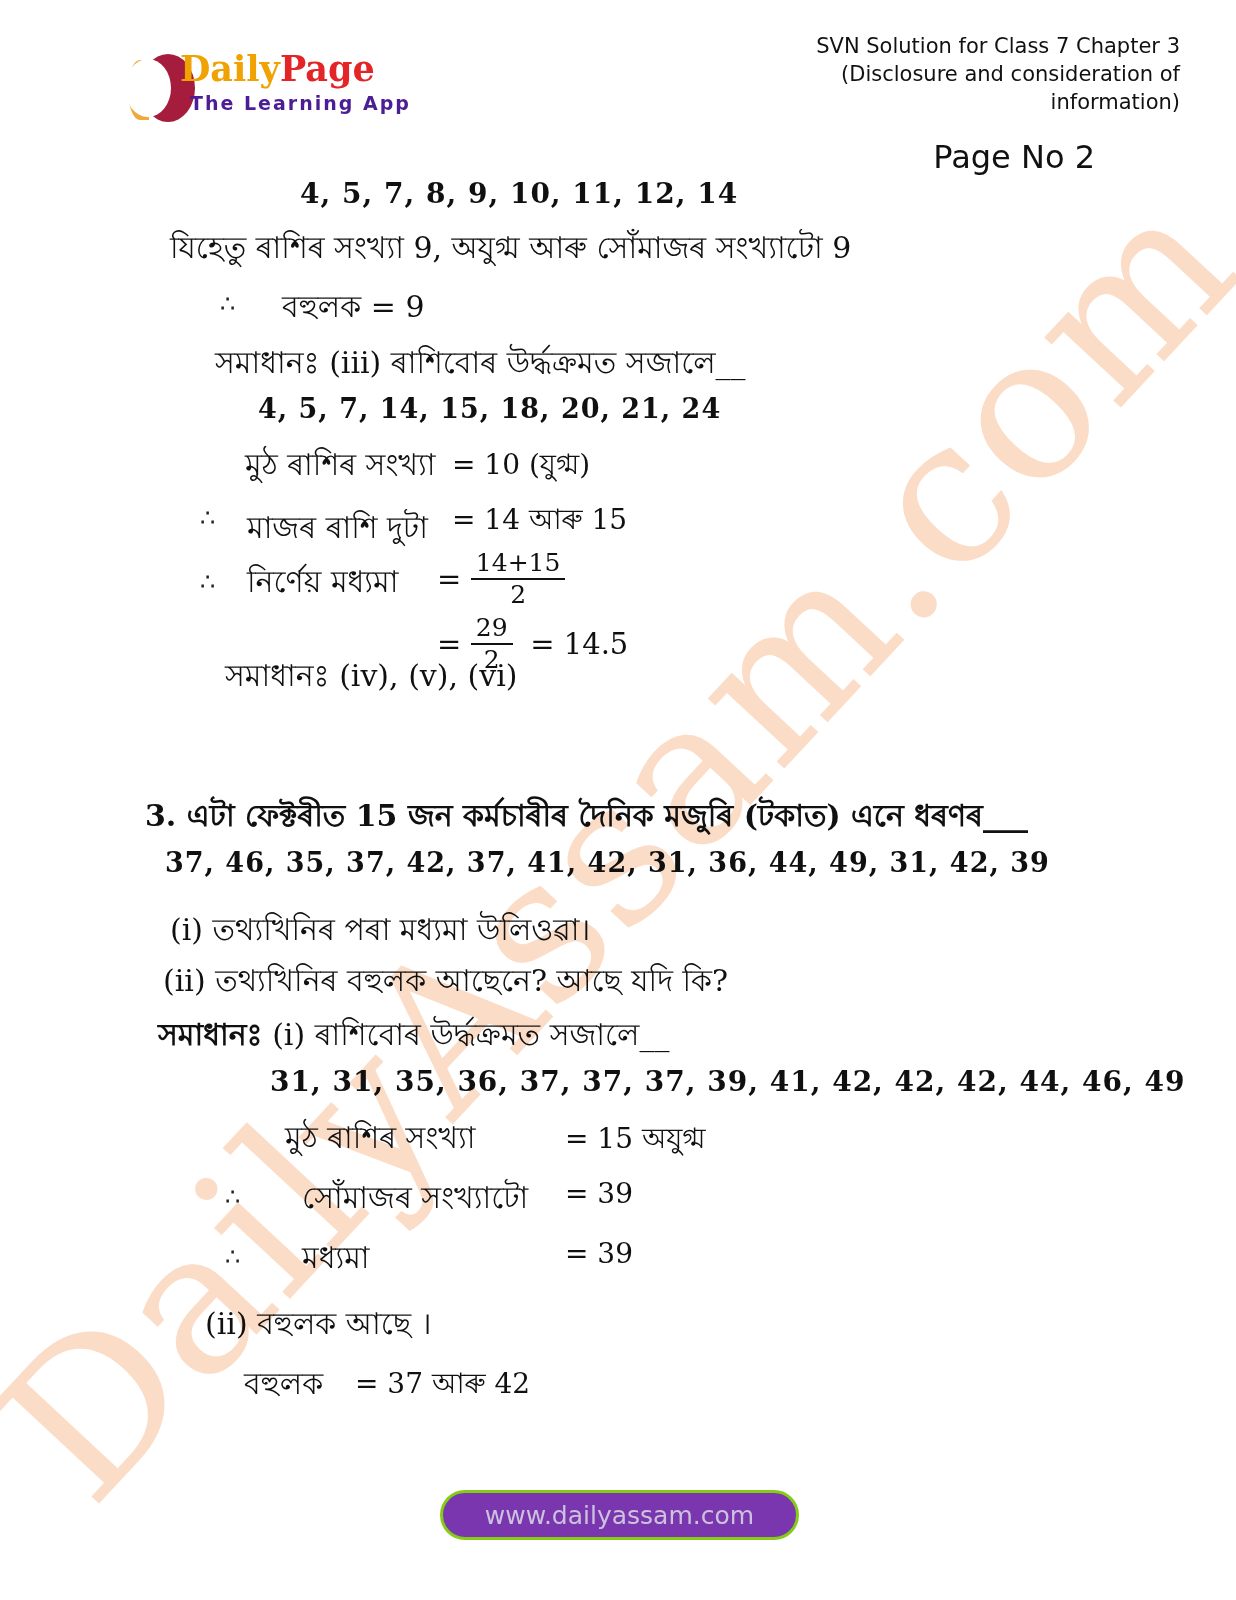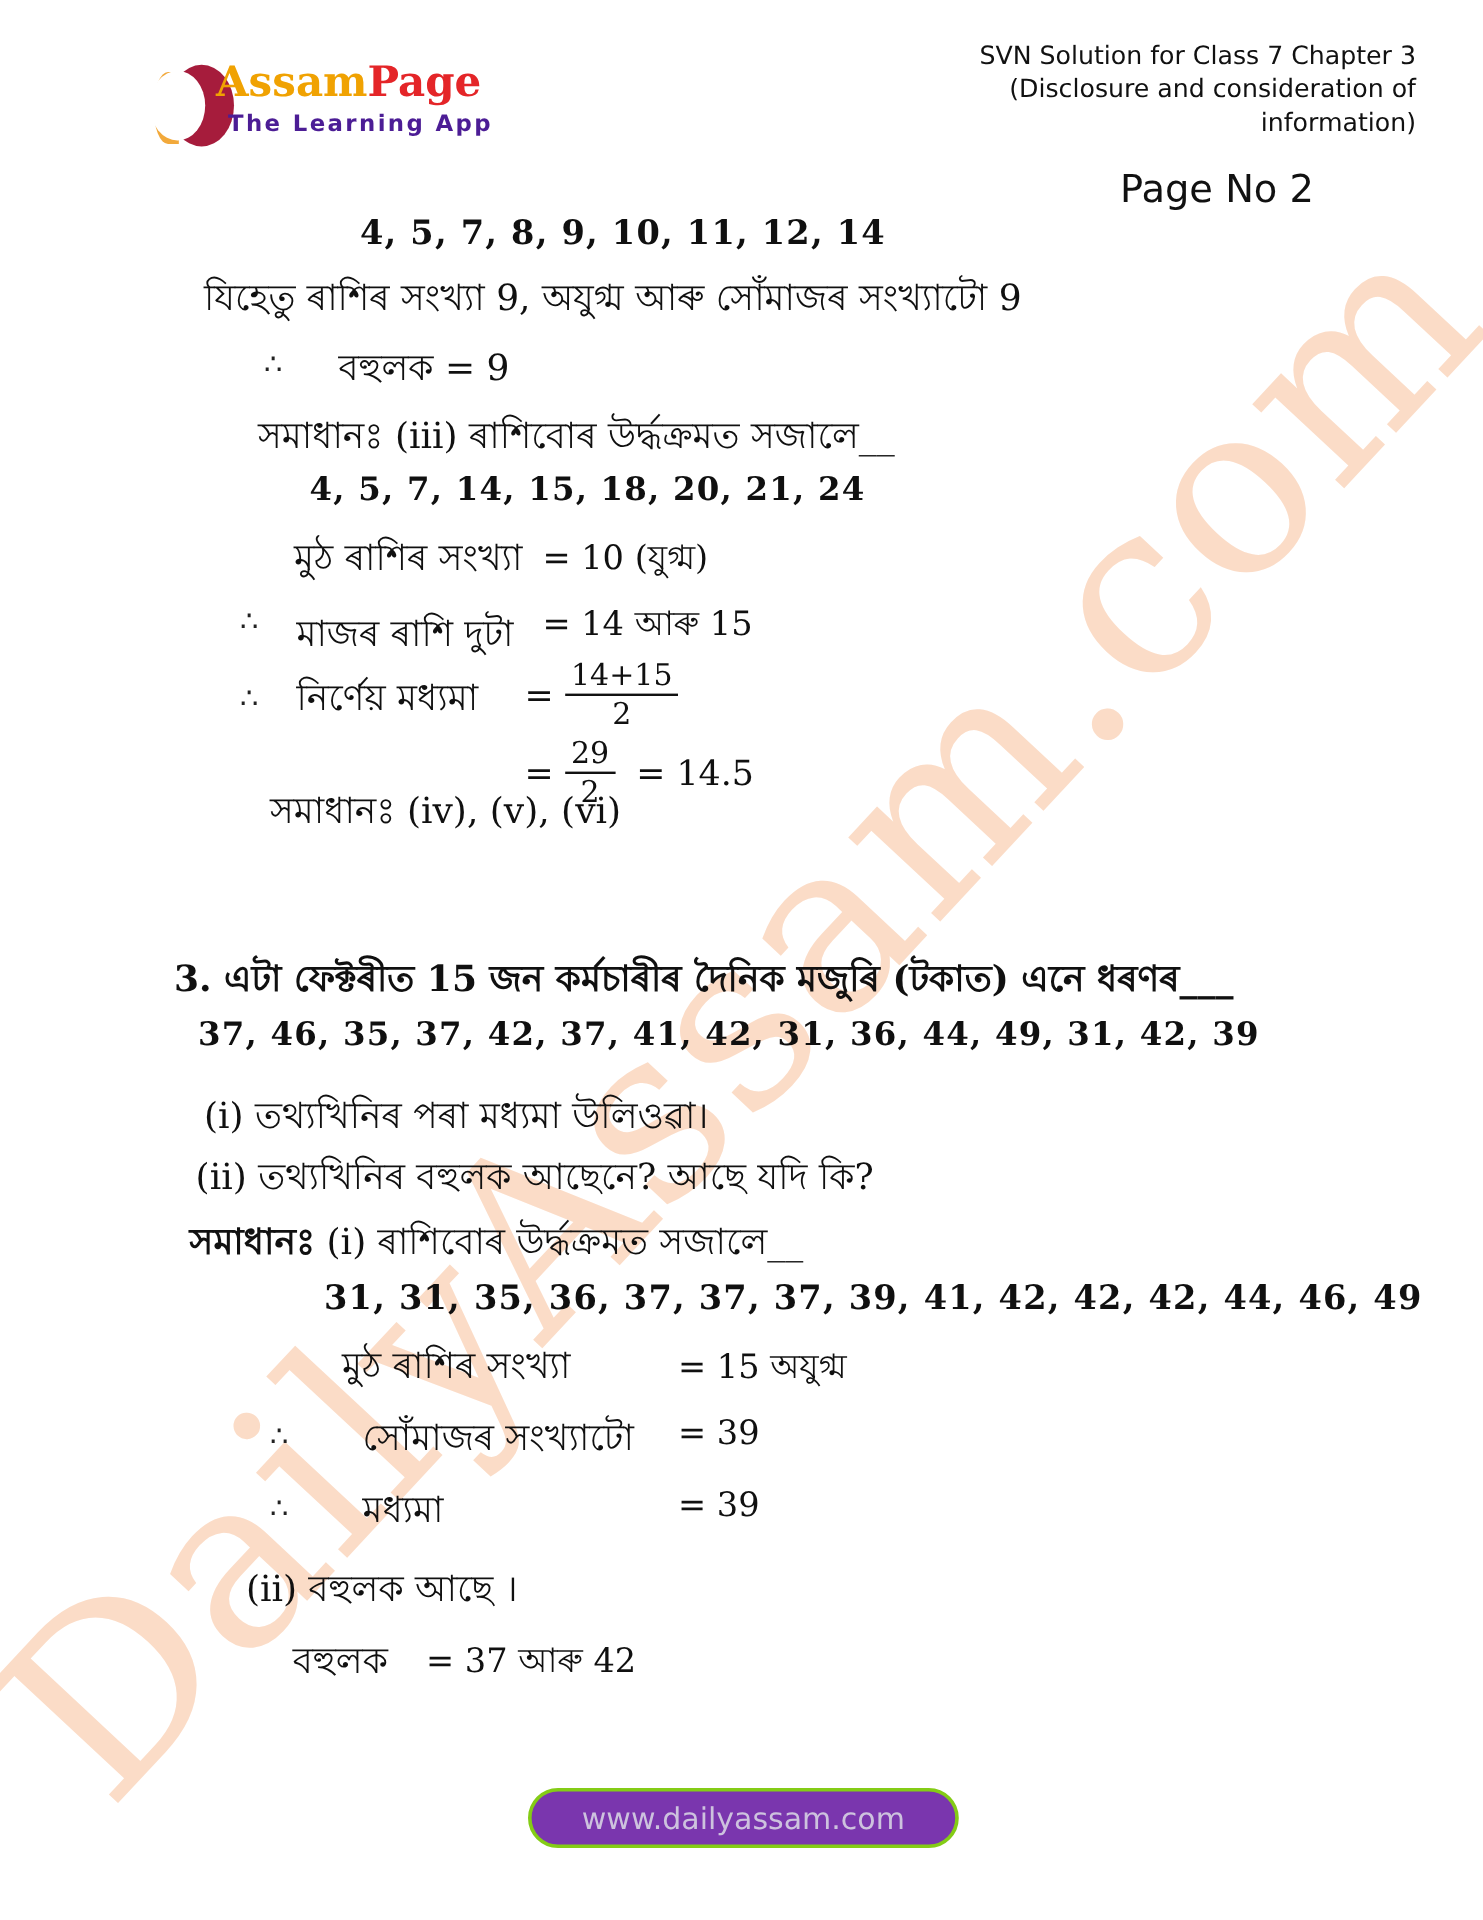--- a/index.html
+++ b/index.html
@@ -38,21 +38,21 @@
 </head>
 <body>
 
 <div class="page">
 
   <div class="wm">DailyAssam.com</div>
 
   <div class="logo-bar"></div>
   <div class="crescent"></div>
   <div class="brand">
-    <span class="d">Assam</span><span class="a">Page</span>
+    <span class="d">Daily</span><span class="a">Page</span>
   </div>
   <div class="tagline">The Learning App</div>
 
   <div class="hdr">
     <div>SVN Solution for Class 7 Chapter 3</div>
     <div>(Disclosure and consideration of</div>
     <div>information)</div>
   </div>
   <div class="pageno">Page No 2</div>
 

